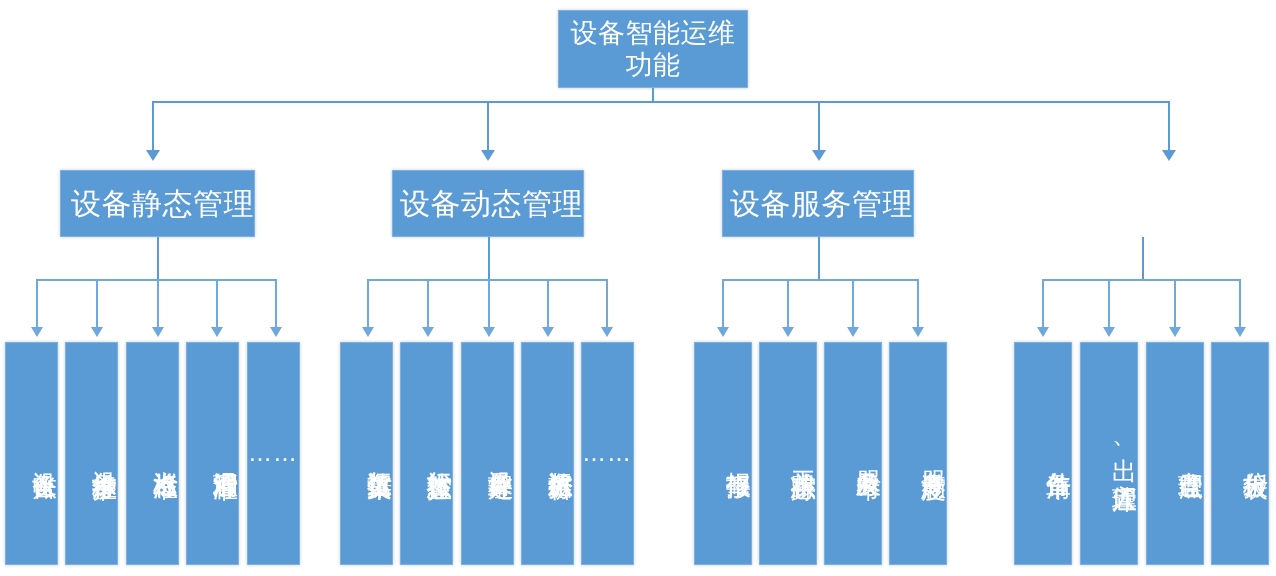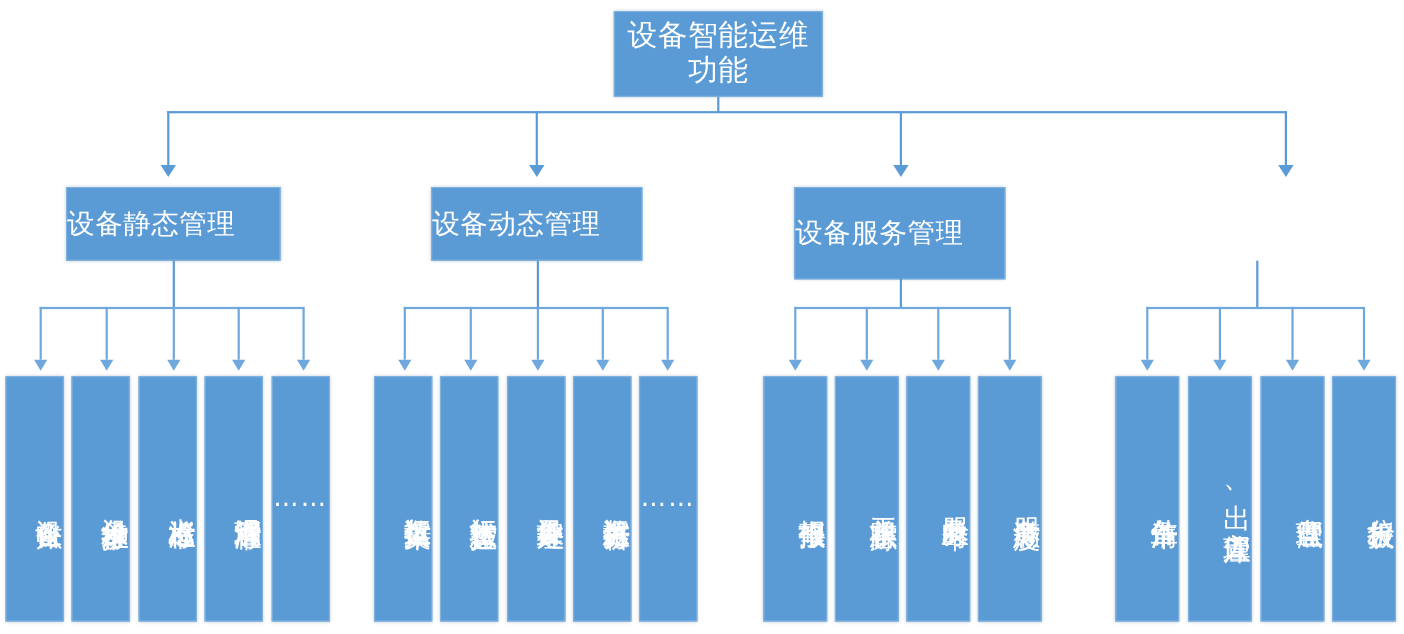--- a/index.html
+++ b/index.html
@@ -22,31 +22,31 @@
   
   .node {
     position: absolute;
     box-sizing: border-box;
     background: #5B9BD5;
     border: 1px solid #7FB2DF;
     box-shadow: 0 0 3px rgba(140,160,180,0.55);
     color: #ffffff;
     display: flex;
     align-items: center;
-    justify-content: flex-start;
+    justify-content: flex-end;
     text-align: center;
     line-height: 1.18;
     letter-spacing: 0.5px;
   }
 
   .node.root {
     font-size: 27px;
   }
   .node.level2 {
-    font-size: 25px;
+    font-size: 30px;
   }
 
   
   .node.leaf {
     font-size: 25px;
     writing-mode: vertical-rl;
     text-orientation: upright;
     line-height: 1.02;
     letter-spacing: 1px;
     padding: 6px 0;
@@ -129,21 +129,21 @@
   <div class="arrow" style="left:1162px; top:150px;"></div>
 
   <div class="node level2" style="left:60px; top:170px; width:195px; height:67px;">
     <span class="label">设备静态管理</span>
   </div>
 
   <div class="node level2" style="left:392px; top:170px; width:192px; height:67px;">
     <span class="label">设备动态管理</span>
   </div>
 
-  <div class="node level2" style="left:722px; top:170px; width:192px; height:84px;">
+  <div class="node level2" style="left:722px; top:170px; width:192px; height:67px;">
     <span class="label">设备服务管理</span>
   </div>
 
 
   <div class="conn-v" style="left:157px; top:237px; width:2px; height:43px;"></div>
   <div class="conn-h thin" style="left:36px; top:279px; width:240px;"></div>
 
   <div class="conn-v thin" style="left:36px; top:279px; height:48px;"></div>
   <div class="arrow small" style="left:31px; top:327px;"></div>
 

